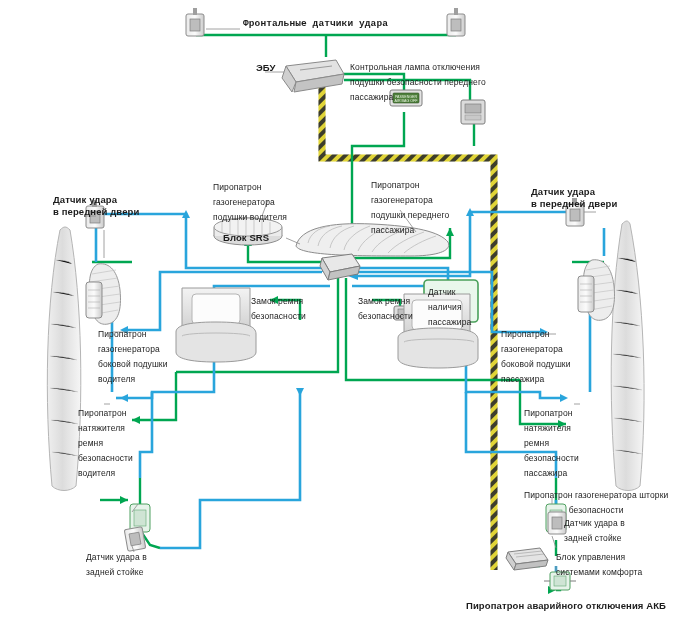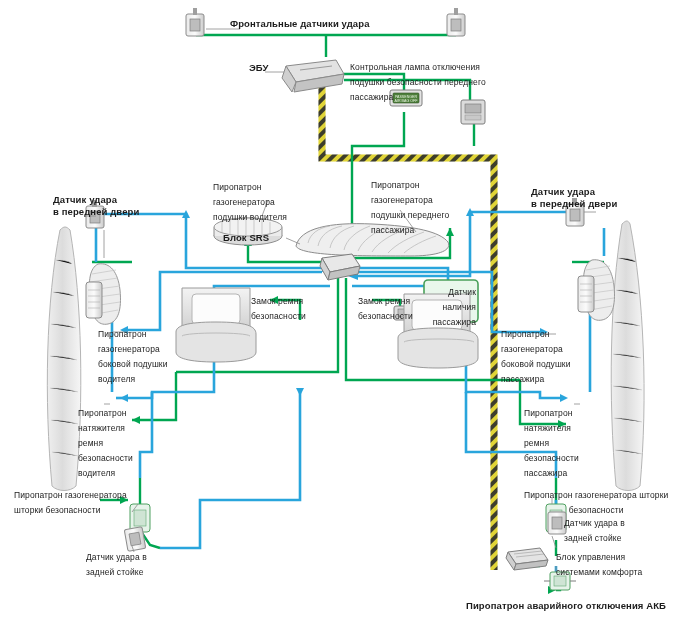--- a/index.html
+++ b/index.html
@@ -28,21 +28,21 @@
     font-size: 8.5px;
     line-height: 15px;
     white-space: pre-line;
     letter-spacing: 0.1px;
   }
   .lbl.mid {
     font-size: 9.5px;
     line-height: 11.5px;
     font-weight: bold;
   }
-  .lbl.center { text-align: right; }
+  .lbl.center { text-align: left; }
 </style>
 </head>
 <body>
 
 <div id="stage">
 
   <svg id="svg-layer" viewBox="0 0 700 630">
     <defs>
 
       <pattern id="hatch" width="8" height="8" patternTransform="rotate(45)" patternUnits="userSpaceOnUse">
@@ -392,22 +392,22 @@
       <path d="M574,404 L580,404"></path>
       <path d="M132,512 L138,504"></path>
       <path d="M552,504 L552,498"></path>
       <path d="M556,548 L552,536"></path>
       <path d="M134,552 L132,546"></path>
       <path d="M556,572 L556,566"></path>
       <path d="M286,238 L300,244"></path>
     </g>
   </svg>
 
-  <div class="lbl mid" style="left:230px; top:18px;">Фронтальные датчики удара</div>
-  <div class="lbl mid" style="left:249px; top:62px;">ЭБУ</div>
+  <div class="lbl mid" style="left:243px; top:18px;font-family:Liberation Mono, monospace;">Фронтальные датчики удара</div>
+  <div class="lbl mid" style="left:256px; top:62px;">ЭБУ</div>
   <div class="lbl" style="left:350px; top:60px;">Контрольная лампа отключения
 подушки безопасности переднего
 пассажира</div>
   <div class="lbl" style="left:213px; top:180px;">Пиропатрон
 газогенератора
 подушки водителя</div>
   <div class="lbl" style="left:371px; top:178px;">Пиропатрон
 газогенератора
 подушки переднего
 пассажира</div>
@@ -434,22 +434,20 @@
   <div class="lbl" style="left:78px; top:406px;">Пиропатрон
 натяжителя
 ремня
 безопасности
 водителя</div>
   <div class="lbl" style="left:524px; top:406px;">Пиропатрон
 натяжителя
 ремня
 безопасности
 пассажира</div>
-  <div class="lbl" style="left:14px; top:488px;">Пиропатрон газогенератора
-шторки безопасности</div>
   <div class="lbl" style="left:524px; top:488px;text-align:center;">Пиропатрон газогенератора шторки
 безопасности</div>
   <div class="lbl" style="left:86px; top:550px;">Датчик удара в
 задней стойке</div>
   <div class="lbl" style="left:564px; top:516px;">Датчик удара в
 задней стойке</div>
   <div class="lbl" style="left:556px; top:550px;">Блок управления
 системами комфорта</div>
   <div class="lbl mid" style="left:450px; top:600px;padding-left:16px;">Пиропатрон аварийного отключения АКБ</div>
 

